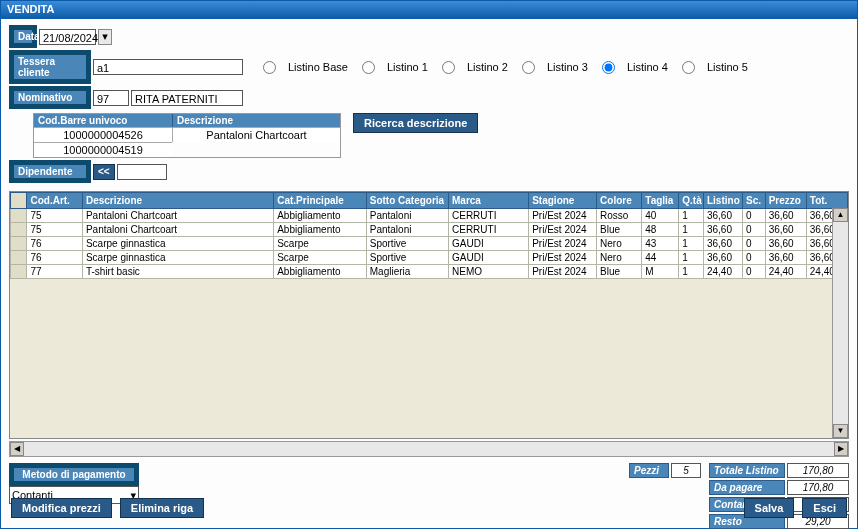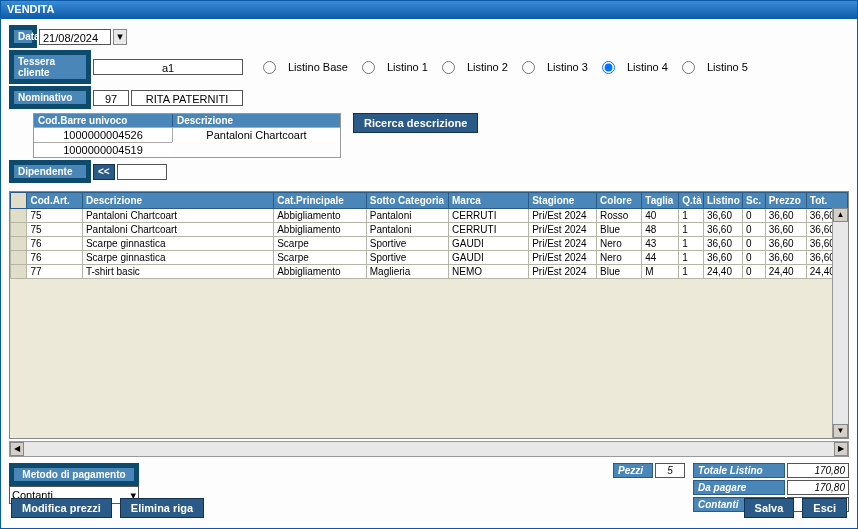--- a/index.html
+++ b/index.html
@@ -2,21 +2,21 @@
 <html><head>
 <meta charset="utf-8">
 <style>
 * { box-sizing: border-box; margin: 0; padding: 0; font-family: Arial, sans-serif; font-size: 11px; }
 body { background: #f0f0f0; }
 .window { width: 858px; height: 529px; background: #fdfdfd; border: 1px solid #0a5aa8; position: relative; }
 .titlebar { background: linear-gradient(#3a8bd8,#0a5aa8); color: #fff; font-weight: bold; padding: 2px 6px; height: 18px; }
 .content { padding: 6px 8px; }
 .hdr-label { background: #4a86b8; color: #fff; font-weight: bold; padding: 1px 4px; border: 5px solid #0c4a6e; display: inline-block; font-size: 10px; }
 .field { background: #fff; border: 1px solid #555; padding: 1px 3px; display: inline-block; height: 16px; line-height: 14px; }
-.field-center { text-align: center; }
+.field-center { text-align: left; }
 .dropdown-btn { width: 14px; height: 16px; background: #e8e8e8; border: 1px solid #888; display: inline-block; text-align: center; line-height: 12px; cursor: pointer; vertical-align: top; }
 .row { display: flex; align-items: center; margin-bottom: 2px; gap: 2px; }
 .radios { display: inline-flex; gap: 14px; align-items: center; margin-left: 18px; }
 .radio { display: inline-flex; align-items: center; gap: 12px; }
 .radio input { margin: 0; }
 .barcode-box { border: 1px solid #999; display: inline-block; padding: 0; margin-top: 2px; margin-left: 24px; }
 .barcode-box .hdr-label { border: none; }
 .barcode-cell { display: block; border-top: 1px solid #aaa; padding: 1px 4px; text-align: center; width: 138px; background: #fff; }
 .btn { background: #2a5a88; color: #fff; border: 1px solid #12324f; padding: 3px 10px; font-weight: bold; cursor: pointer; font-size: 11px; }
 .btn-small { padding: 0 4px; font-size: 10px; line-height: 14px; }
@@ -30,35 +30,35 @@
 .hscroll { height: 16px; background: #e8e8e8; border: 1px solid #999; margin-top: 2px; display: flex; align-items: center; }
 .hscroll .arrow { width: 14px; height: 14px; background: #d4d0c8; border: 1px solid #888; text-align: center; font-size: 8px; line-height: 12px; cursor: pointer; }
 .hscroll .track { flex: 1; height: 14px; }
 .bottom { display: flex; justify-content: space-between; align-items: flex-start; margin-top: 6px; }
 .pay-box { }
 .pay-box .hdr-label { display: block; width: 130px; text-align: center; }
 .pay-select { width: 130px; border: 1px solid #555; background: #fff; padding: 1px 2px; display: flex; justify-content: space-between; align-items: center; height: 18px; }
 .totals { display: flex; gap: 8px; }
 .tot-col { }
 .tot-row { display: flex; gap: 2px; margin-bottom: 2px; font-style: italic; }
-.tot-label { background: #4a86b8; color: #fff; font-weight: bold; padding: 1px 4px; width: 92px; border: 1px solid #2a5a88; font-size: 10px; }
-.tot-val { background: #fff; border: 1px solid #555; width: 62px; text-align: right; padding: 1px 3px; font-size: 10px; }
+.tot-label { background: #4a86b8; color: #fff; font-weight: bold; padding: 1px 4px; width: 76px; border: 1px solid #2a5a88; font-size: 10px; }
+.tot-val { background: #fff; border: 1px solid #555; width: 62px; text-align: center; padding: 1px 3px; font-size: 10px; }
 .footer-btns { position: absolute; bottom: 10px; left: 10px; right: 10px; display: flex; justify-content: space-between; }
 .footer-btns .left, .footer-btns .right { display: flex; gap: 8px; }
 </style>
 </head>
 <body>
 
 <div class="window">
   <div class="titlebar">VENDITA</div>
   <div class="content">
 
     <div class="row">
       <span class="hdr-label" style="width:28px">Data</span>
-      <span class="field" style="width:72px">21/08/2024</span>
+      <span class="field" style="width:57px">21/08/2024</span>
       <span class="dropdown-btn">▾</span>
     </div>
 
     <div class="row">
       <span class="hdr-label" style="width:82px">Tessera cliente</span>
       <span class="field field-center" style="width:150px">a1</span>
       <div class="radios" id="radios">
           <label class="radio">
             <input type="radio" name="listino" style="">
             <span>Listino Base</span>
@@ -267,20 +267,24 @@
             <span class="tot-val">170,80</span>
           </div>
           <div class="tot-row">
             <span class="tot-label">Da pagare</span>
             <span class="tot-val">170,80</span>
           </div>
           <div class="tot-row">
             <span class="tot-label">Contanti</span>
             <span class="tot-val" style="text-align:center">200</span>
           </div>
+          <div class="tot-row">
+            <span class="tot-label">Resto</span>
+            <span class="tot-val">29,20</span>
+          </div>
         </div>
       </div>
     </div>
   </div>
 
   <div class="footer-btns">
     <div class="left">
       <button class="btn">Modifica prezzi</button>
       <button class="btn">Elimina riga</button>
     </div>

